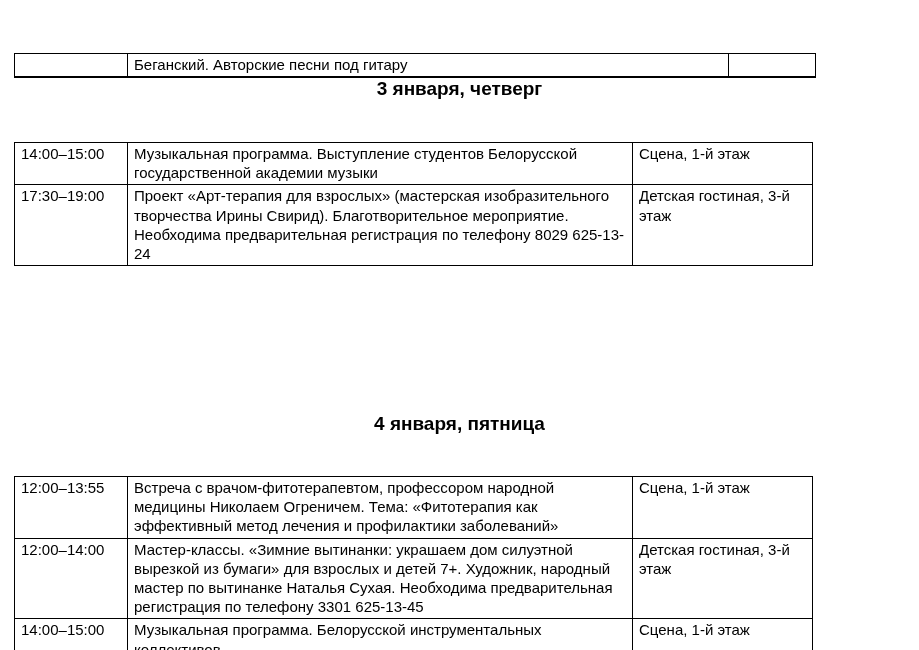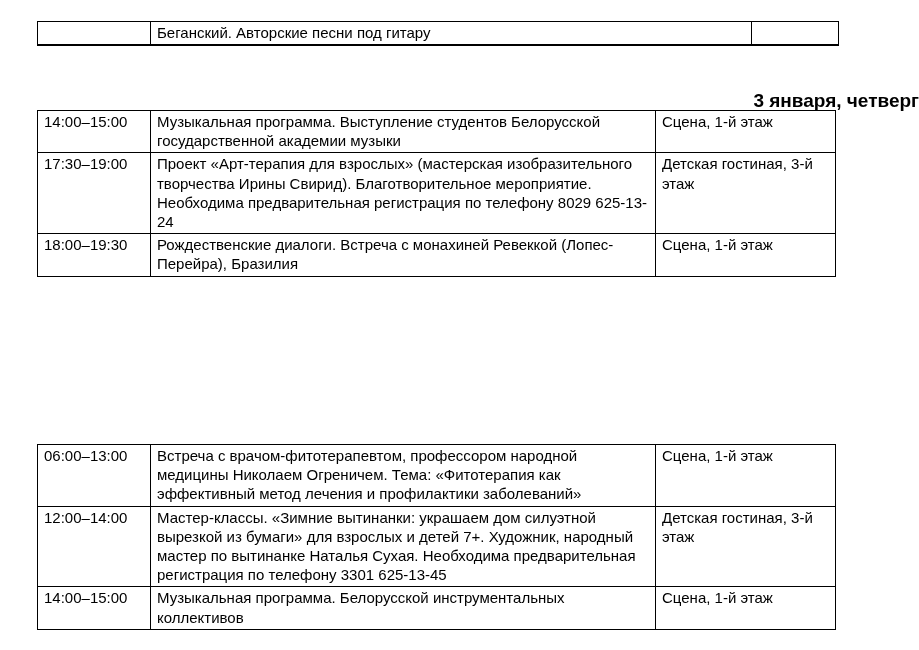--- a/index.html
+++ b/index.html
@@ -14,21 +14,22 @@
     background: #ffffff;
     overflow: hidden;
     font-family: "Liberation Sans", sans-serif;
     font-size: 15px;
     color: #000000;
   }
   table.tbl {
     border-collapse: collapse;
     table-layout: fixed;
     position: absolute;
-    left: 37px;
+    left: 14px;
+    margin-top: 32px;
   }
   table.tbl td {
     border: 1px solid #000000;
     padding: 1px 6px 2px 6px;
     vertical-align: top;
     line-height: 19.2px;
     overflow: hidden;
   }
   table.top-table {
     top: 21px;
@@ -41,21 +42,21 @@
   }
   .heading {
     position: absolute;
     left: 0;
     width: 919px;
     text-align: center;
     font-weight: bold;
     font-size: 19px;
     line-height: 22px;
   }
-  #heading-1 { top: 90px; text-align: right; }
+  #heading-1 { top: 78px; }
   #table-1   { top: 110px; }
   #heading-2 { top: 413px; }
   #table-2   { top: 444px; }
   col.c-time { width: 113px; }
   col.c-desc { width: 505px; }
   col.c-loc  { width: 180px; }
   col.c-desc-top { width: 601px; }
   col.c-loc-top  { width: 87px; }
 </style>
 </head>
@@ -90,38 +91,34 @@
       <tr>
         <td class="time">14:00–15:00</td>
         <td class="desc">Музыкальная программа. Выступление студентов Белорусской государственной академии музыки</td>
         <td class="loc">Сцена, 1-й этаж</td>
       </tr>
       <tr>
         <td class="time">17:30–19:00</td>
         <td class="desc">Проект «Арт-терапия для взрослых» (мастерская изобразительного творчества Ирины Свирид). Благотворительное мероприятие. Необходима предварительная регистрация по телефону 8029 625-13-24</td>
         <td class="loc">Детская гостиная, 3-й этаж</td>
       </tr>
-      <tr>
-        <td class="time">18:00–19:30</td>
-        <td class="desc">Рождественские диалоги. Встреча с монахиней Ревеккой (Лопес-Перейра), Бразилия</td>
-        <td class="loc">Сцена, 1-й этаж</td>
-      </tr>
     </tbody>
   </table>
 
+  <div class="heading" id="heading-2">4 января, пятница</div>
 
   <table class="tbl" id="table-2">
     <colgroup>
         <col class="c-time">
         <col class="c-desc">
         <col class="c-loc">
       </colgroup>
     <tbody>
       <tr>
-        <td class="time">06:00–13:00</td>
+        <td class="time">12:00–13:55</td>
         <td class="desc">Встреча с врачом-фитотерапевтом, профессором народной медицины Николаем Огреничем. Тема: «Фитотерапия как эффективный метод лечения и профилактики заболеваний»</td>
         <td class="loc">Сцена, 1-й этаж</td>
       </tr>
       <tr>
         <td class="time">12:00–14:00</td>
         <td class="desc">Мастер-классы. «Зимние вытинанки: украшаем дом силуэтной вырезкой из бумаги» для взрослых и детей 7+. Художник, народный мастер по вытинанке Наталья Сухая. Необходима предварительная регистрация по телефону 3301 625-13-45</td>
         <td class="loc">Детская гостиная, 3-й этаж</td>
       </tr>
       <tr>
         <td class="time">14:00–15:00</td>

